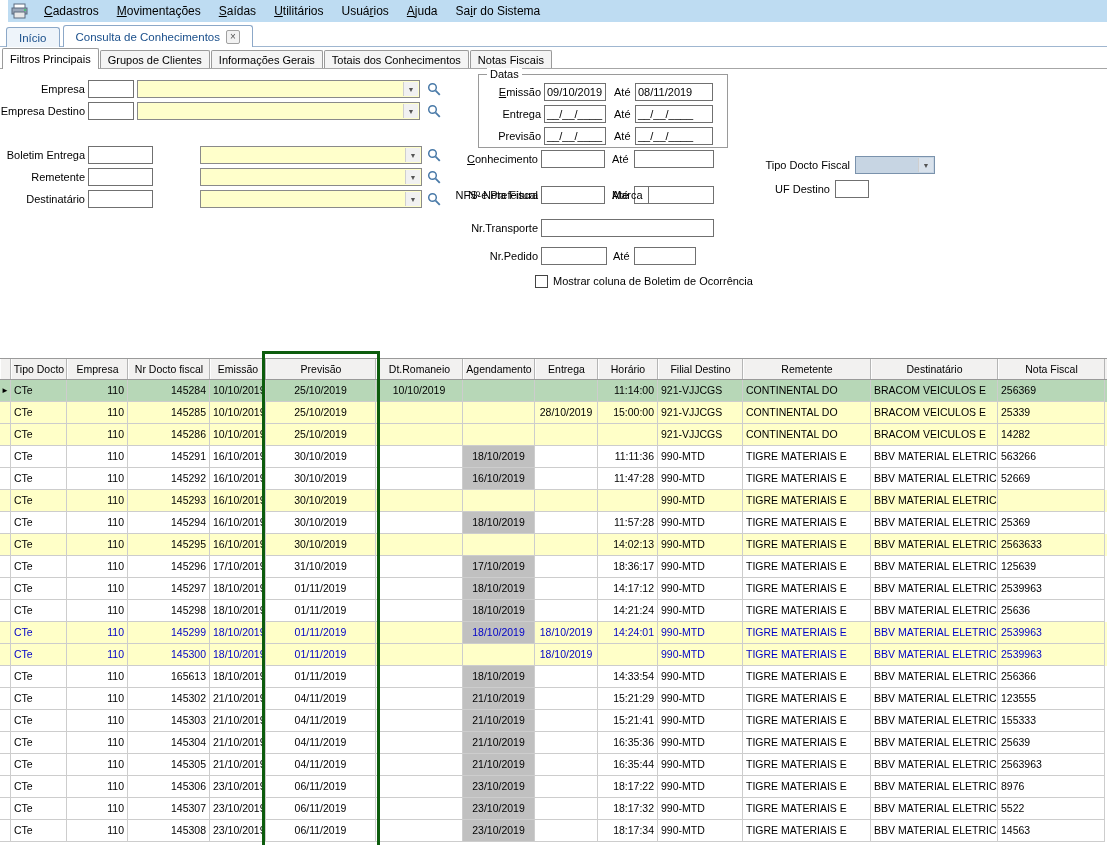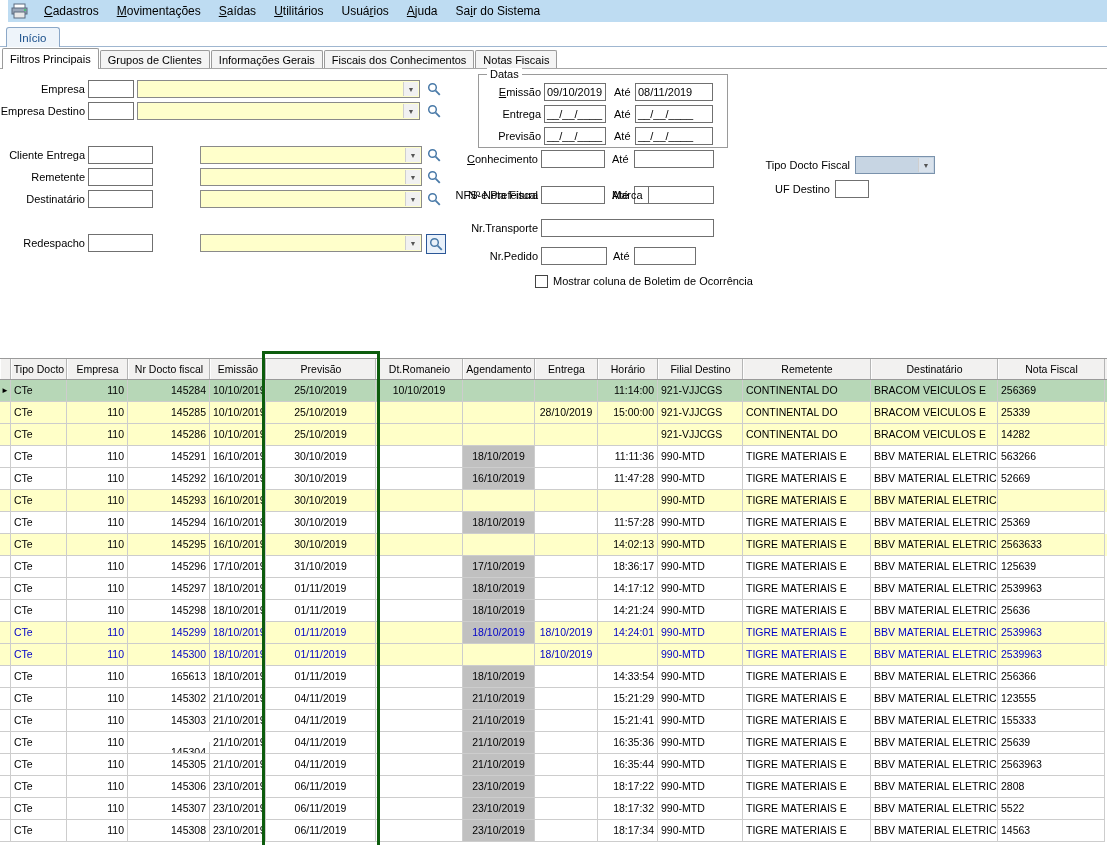--- a/index.html
+++ b/index.html
@@ -85,27 +85,31 @@
         <div class="menu-item"><span>Usuá</span><u>r</u><span>ios</span></div>
         <div class="menu-item"><span></span><u>A</u><span>juda</span></div>
         <div class="menu-item"><span>Sa</span><u>i</u><span>r do Sistema</span></div>
       </div>
   </div>
 
   <div class="tabstrip">
     <div class="mtab">
       <span>Início</span>
     </div>
+    <div class="mtab active">
+      <span>Consulta de Conhecimentos</span>
+      <span class="tab-close">×</span>
+    </div>
   </div>
 
   <div class="subtabs" id="subtabs">
       <div class="subtab active"><span>Filtros Principais</span></div>
       <div class="subtab"><span>Grupos de Clientes</span></div>
       <div class="subtab"><span>Informações Gerais</span></div>
-      <div class="subtab"><span>Fiscais dos Conhecimentos</span></div>
+      <div class="subtab"><span>Totais dos Conhecimentos</span></div>
       <div class="subtab"><span>Notas Fiscais</span></div>
     </div>
 
   <div id="filters">
       <div class="filter-row" style="top: 80px;">
         <span class="flt-label">Empresa</span>
         <div class="tbox" style="left: 88px; width: 46px;"></div>
         <div class="combo" style="left: 137px; width: 283px;">
           <span class="combo-val"></span>
           <span class="combo-arrow">▼</span>
@@ -121,21 +125,21 @@
         <div class="combo" style="left: 137px; width: 283px;">
           <span class="combo-val"></span>
           <span class="combo-arrow">▼</span>
         </div>
         <div class="search-ic" style="left: 427px;"><svg width="14" height="14" viewBox="0 0 14 14">
             <circle cx="5.5" cy="5.5" r="3.8" fill="none" stroke="#4a7aa8" stroke-width="1.5"></circle>
             <line x1="8.6" y1="8.6" x2="12.8" y2="12.8" stroke="#4a7aa8" stroke-width="1.8"></line>
           </svg></div>
       </div>
       <div class="filter-row" style="top: 146px;">
-        <span class="flt-label">Cliente Entrega</span>
+        <span class="flt-label">Boletim Entrega</span>
         <div class="tbox" style="left: 88px; width: 65px;"></div>
         <div class="combo" style="left: 200px; width: 222px;">
           <span class="combo-val"></span>
           <span class="combo-arrow">▼</span>
         </div>
         <div class="search-ic" style="left: 427px;"><svg width="14" height="14" viewBox="0 0 14 14">
             <circle cx="5.5" cy="5.5" r="3.8" fill="none" stroke="#4a7aa8" stroke-width="1.5"></circle>
             <line x1="8.6" y1="8.6" x2="12.8" y2="12.8" stroke="#4a7aa8" stroke-width="1.8"></line>
           </svg></div>
       </div>
@@ -155,34 +159,20 @@
         <span class="flt-label">Destinatário</span>
         <div class="tbox" style="left: 88px; width: 65px;"></div>
         <div class="combo" style="left: 200px; width: 222px;">
           <span class="combo-val"></span>
           <span class="combo-arrow">▼</span>
         </div>
         <div class="search-ic" style="left: 427px;"><svg width="14" height="14" viewBox="0 0 14 14">
             <circle cx="5.5" cy="5.5" r="3.8" fill="none" stroke="#4a7aa8" stroke-width="1.5"></circle>
             <line x1="8.6" y1="8.6" x2="12.8" y2="12.8" stroke="#4a7aa8" stroke-width="1.8"></line>
           </svg></div>
-      </div>
-      <div class="filter-row" style="top: 234px;">
-        <span class="flt-label">Redespacho</span>
-        <div class="tbox" style="left: 88px; width: 65px;"></div>
-        <div class="combo" style="left: 200px; width: 222px;">
-          <span class="combo-val"></span>
-          <span class="combo-arrow">▼</span>
-        </div>
-        <div class="search-btn" style="left: 426px;">
-          <svg width="14" height="14" viewBox="0 0 14 14">
-            <circle cx="5.5" cy="5.5" r="3.8" fill="none" stroke="#4a7aa8" stroke-width="1.5"></circle>
-            <line x1="8.6" y1="8.6" x2="12.8" y2="12.8" stroke="#4a7aa8" stroke-width="1.8"></line>
-          </svg>
-        </div>
       </div>
     </div>
 
   <div class="datas-box">
     <span class="datas-legend">Datas</span>
     <div id="datas-rows">
         <div class="datas-row" style="top: 8px;">
           <span class="datas-label"><u>E</u>missão</span>
           <div class="tbox" style="left: 65px; width: 62px;">09/10/2019</div>
           <span class="ate">Até</span>
@@ -552,21 +542,21 @@
         <div class="g-cell al-right" style="width: 60px;">15:21:41</div>
         <div class="g-cell al-left" style="width: 85px;">990-MTD</div>
         <div class="g-cell al-left" style="width: 128px;">TIGRE MATERIAIS E</div>
         <div class="g-cell al-left" style="width: 127px;">BBV MATERIAL ELETRICO</div>
         <div class="g-cell al-left" style="width: 107px;">155333</div>
       </div>
       <div class="g-row bg-white">
         <div class="g-cell sel-cell" style="width: 11px;"></div>
         <div class="g-cell al-left" style="width: 56px;">CTe</div>
         <div class="g-cell al-right" style="width: 61px;">110</div>
-        <div class="g-cell al-right" style="width: 82px; margin-top: 10px;">145304</div>
+        <div class="g-cell al-right" style="width: 82px;">145304</div>
         <div class="g-cell al-left" style="width: 56px;">21/10/2019</div>
         <div class="g-cell al-center" style="width: 110px;">04/11/2019</div>
         <div class="g-cell al-center" style="width: 87px;"></div>
         <div class="g-cell al-center agend-filled" style="width: 72px;">21/10/2019</div>
         <div class="g-cell al-center" style="width: 63px;"></div>
         <div class="g-cell al-right" style="width: 60px;">16:35:36</div>
         <div class="g-cell al-left" style="width: 85px;">990-MTD</div>
         <div class="g-cell al-left" style="width: 128px;">TIGRE MATERIAIS E</div>
         <div class="g-cell al-left" style="width: 127px;">BBV MATERIAL ELETRICO</div>
         <div class="g-cell al-left" style="width: 107px;">25639</div>
@@ -594,21 +584,21 @@
         <div class="g-cell al-right" style="width: 82px;">145306</div>
         <div class="g-cell al-left" style="width: 56px;">23/10/2019</div>
         <div class="g-cell al-center" style="width: 110px;">06/11/2019</div>
         <div class="g-cell al-center" style="width: 87px;"></div>
         <div class="g-cell al-center agend-filled" style="width: 72px;">23/10/2019</div>
         <div class="g-cell al-center" style="width: 63px;"></div>
         <div class="g-cell al-right" style="width: 60px;">18:17:22</div>
         <div class="g-cell al-left" style="width: 85px;">990-MTD</div>
         <div class="g-cell al-left" style="width: 128px;">TIGRE MATERIAIS E</div>
         <div class="g-cell al-left" style="width: 127px;">BBV MATERIAL ELETRICO</div>
-        <div class="g-cell al-left" style="width: 107px;">2808</div>
+        <div class="g-cell al-left" style="width: 107px;">8976</div>
       </div>
       <div class="g-row bg-white">
         <div class="g-cell sel-cell" style="width: 11px;"></div>
         <div class="g-cell al-left" style="width: 56px;">CTe</div>
         <div class="g-cell al-right" style="width: 61px;">110</div>
         <div class="g-cell al-right" style="width: 82px;">145307</div>
         <div class="g-cell al-left" style="width: 56px;">23/10/2019</div>
         <div class="g-cell al-center" style="width: 110px;">06/11/2019</div>
         <div class="g-cell al-center" style="width: 87px;"></div>
         <div class="g-cell al-center agend-filled" style="width: 72px;">23/10/2019</div>

